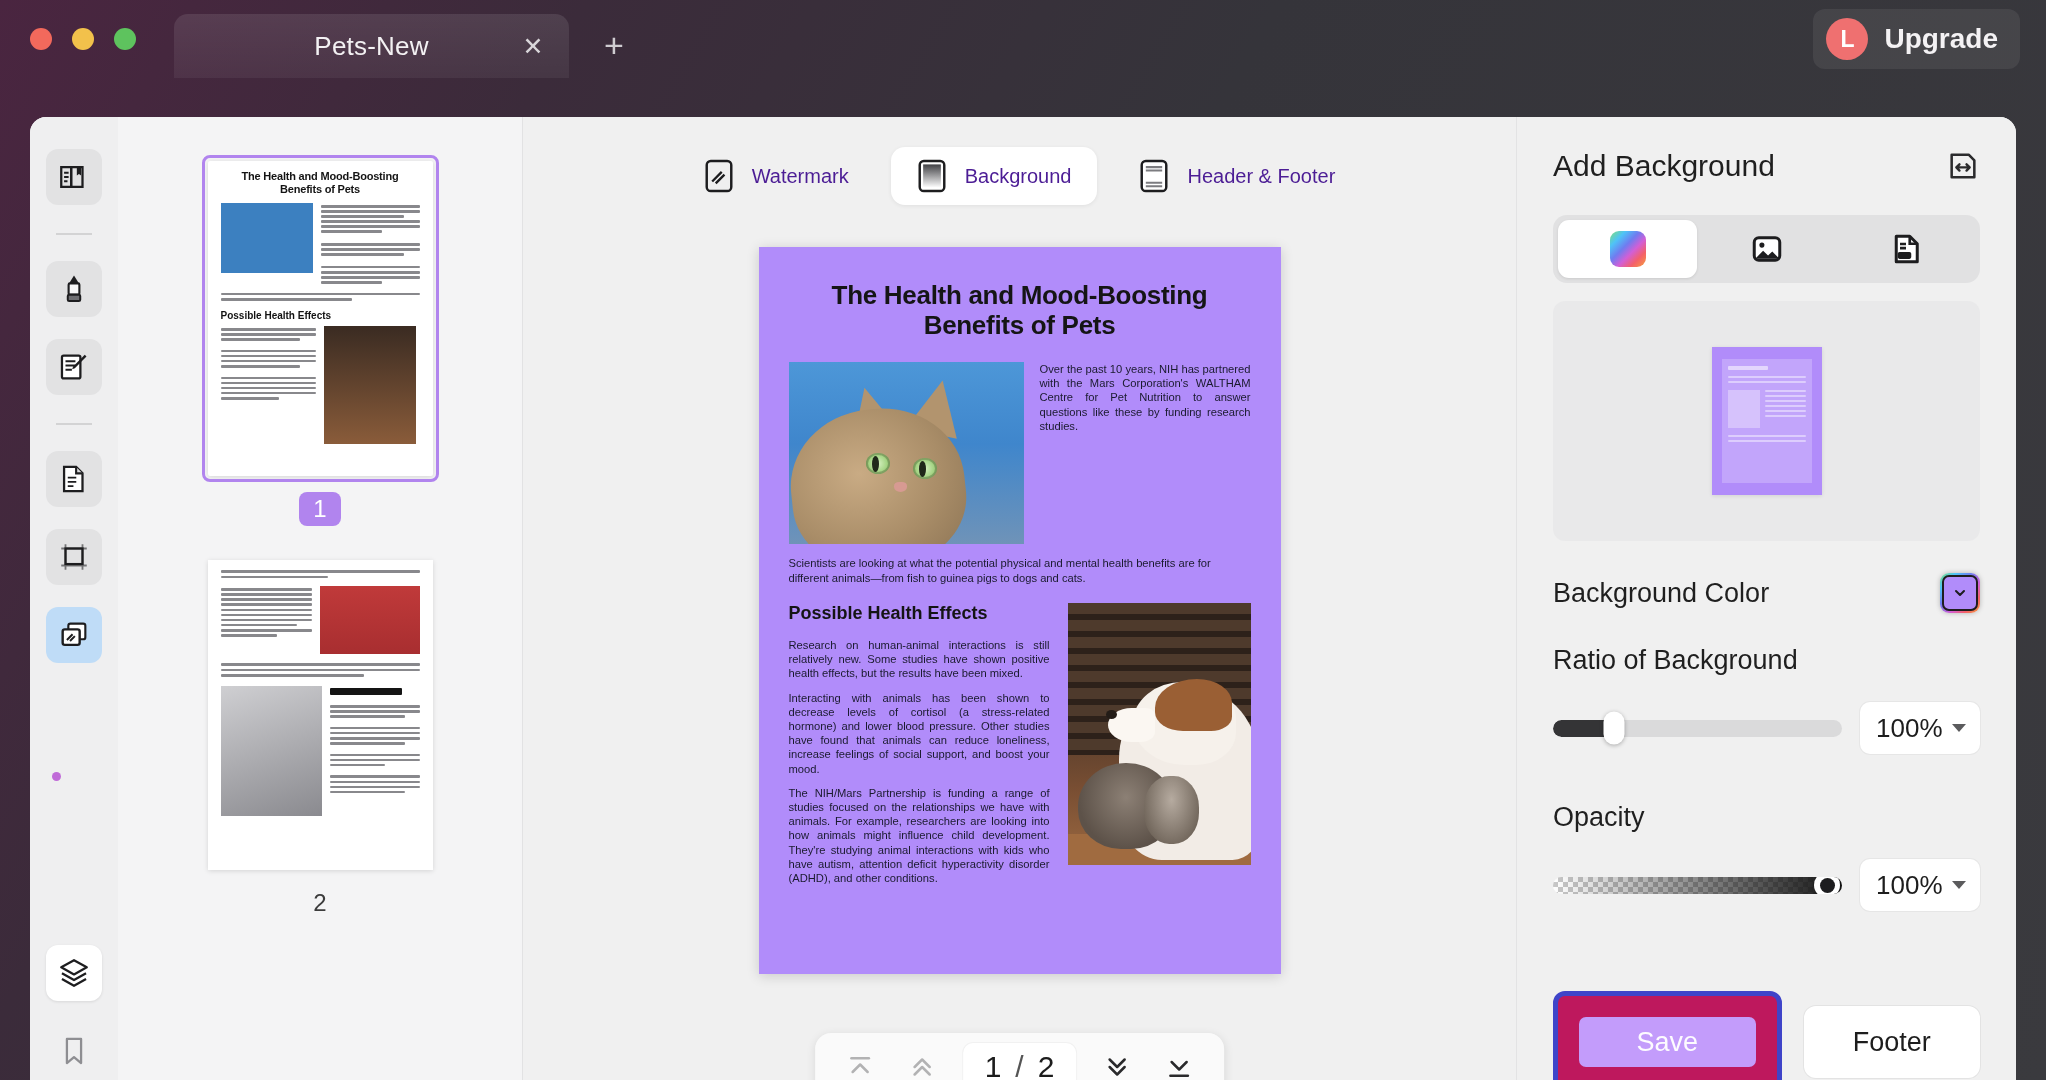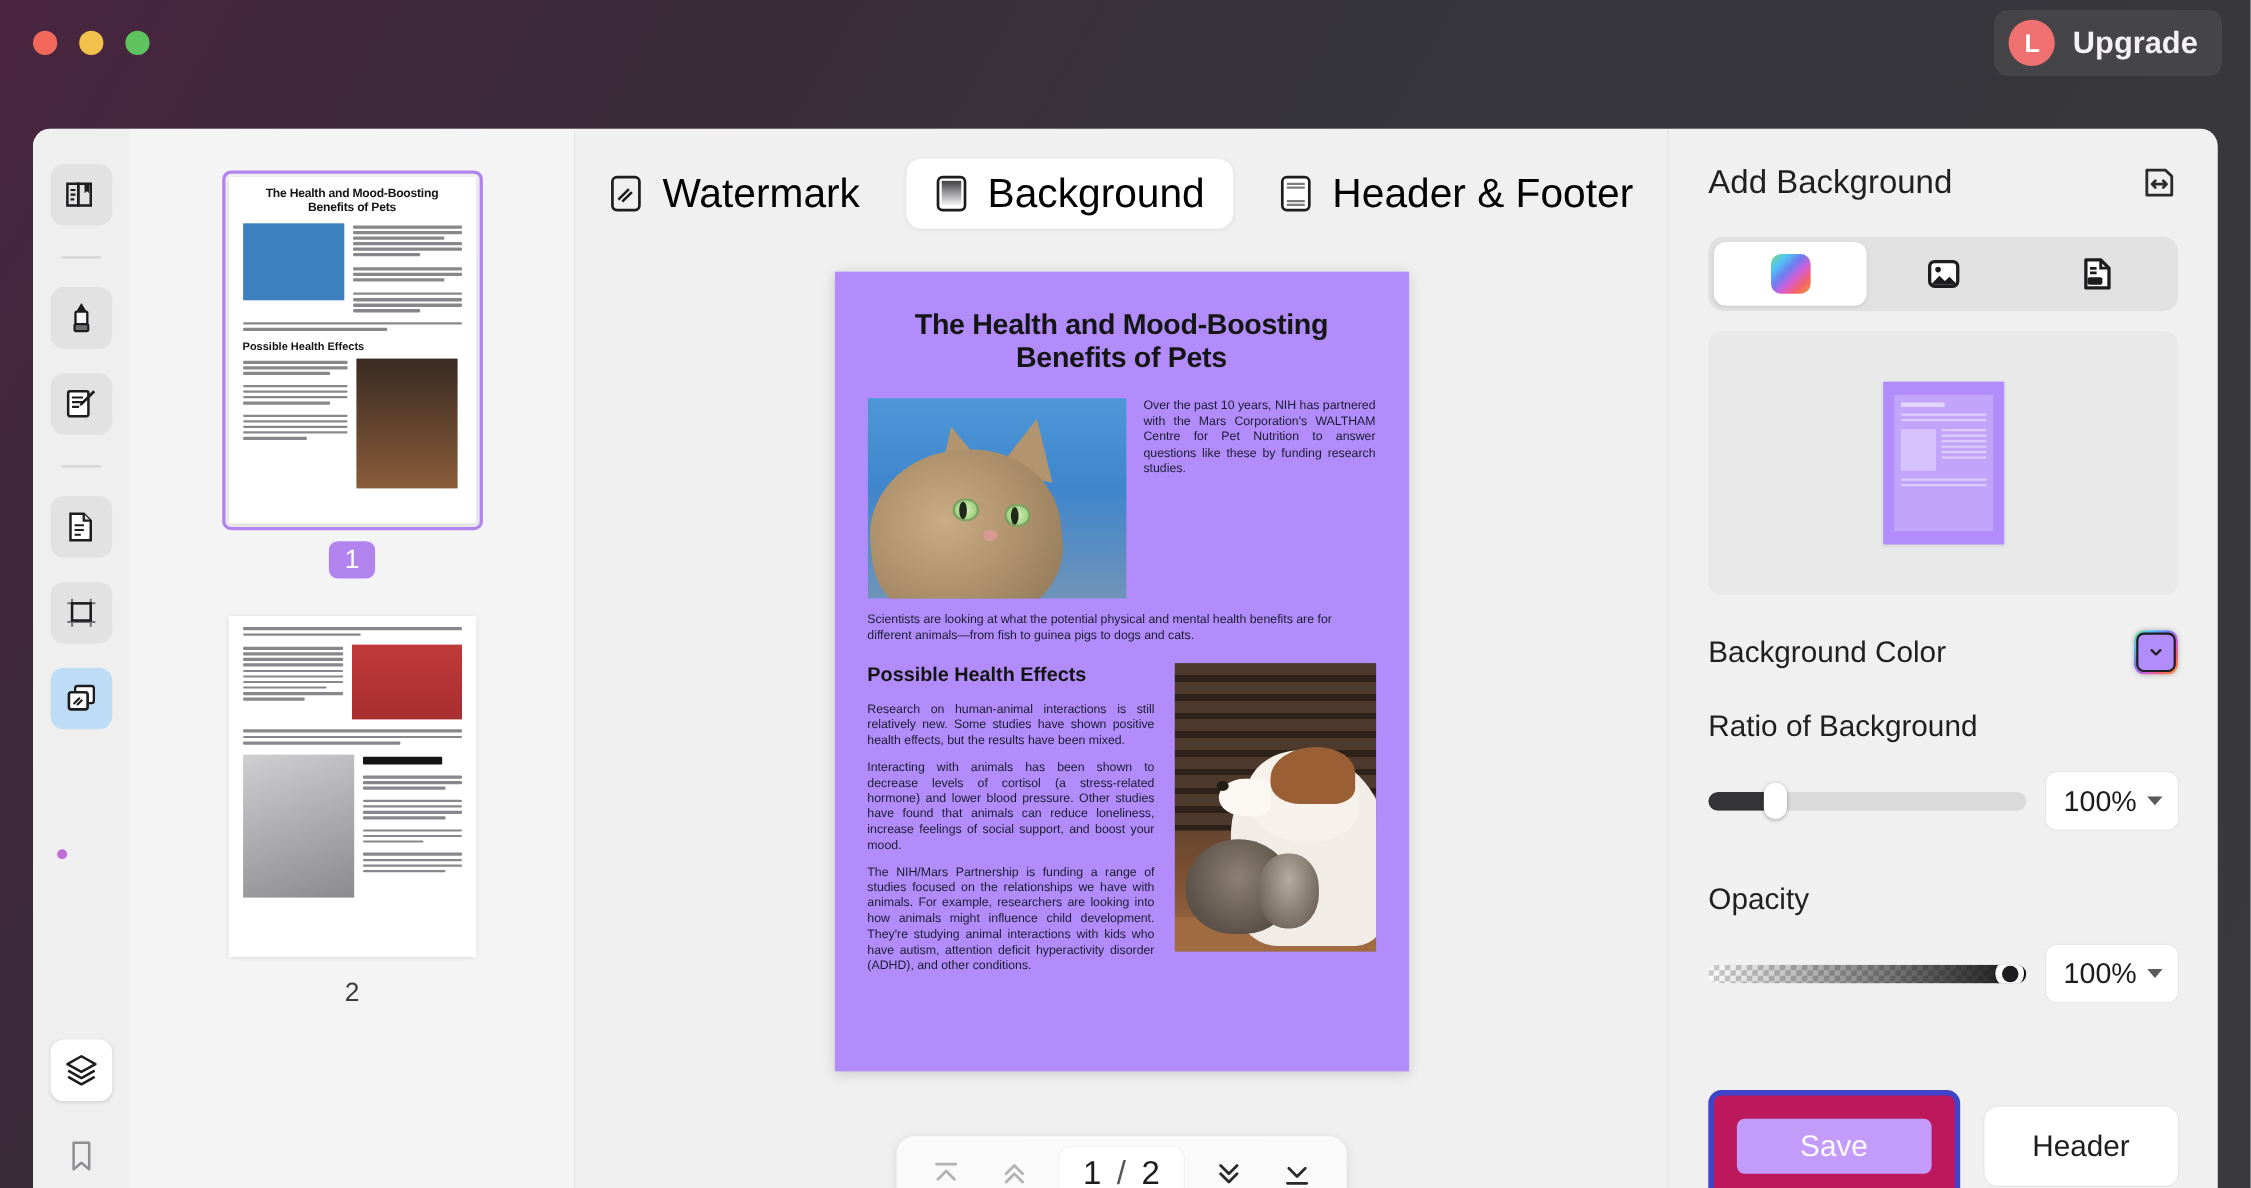--- a/index.html
+++ b/index.html
@@ -137,21 +137,21 @@
     position: relative;
   }
   #mode-tabs {
     display: flex; align-items: center; gap: 16px; margin-top: 28px; height: 62px;
   }
   .mtab {
     display: flex; align-items: center; gap: 18px;
     padding: 11px 26px; border-radius: 14px; cursor: pointer;
   }
   .mtab.active { background: #ffffff; box-shadow: 0 1px 4px rgba(0,0,0,.07); }
-  .mtab-label { font-size: 37px; color: #000000; }
+  .mtab-label { font-size: 20px; color: #4c1d95; }
   .mtab-ico { width: 30px; height: 36px; display: block; }
 
   #doc-scroll {
     flex: 1 1 auto; width: 100%;
     display: flex; justify-content: center;
     padding-top: 40px;
     overflow: hidden;
   }
   #page {
     width: 522px; height: 727px;
@@ -390,20 +390,27 @@
 </head>
 <body>
 
 <div id="titlebar">
   <div id="traffic">
     <div class="light l-red"></div>
     <div class="light l-yellow"></div>
     <div class="light l-green"></div>
   </div>
 
+  <div id="tabstrip">
+    <div id="tab">
+      <span id="tab-title">Pets-New</span>
+      <span id="tab-close">✕</span>
+    </div>
+    <div id="tab-new">+</div>
+  </div>
 
   <div id="upgrade">
     <div id="avatar">L</div>
     <span id="upgrade-label">Upgrade</span>
   </div>
 </div>
 
 <div id="window">
 
   <div id="rail">
@@ -793,16 +800,16 @@
           <span>100%</span>
           <i class="caret"></i>
         </div>
       </div>
     </div>
 
     <div id="panel-actions">
       <div id="save-ring">
         <button id="save-btn">Save</button>
       </div>
-      <button id="cancel-btn">Header</button>
+      <button id="cancel-btn">Footer</button>
     </div>
   </div>
 </div>
 
 </body></html>

